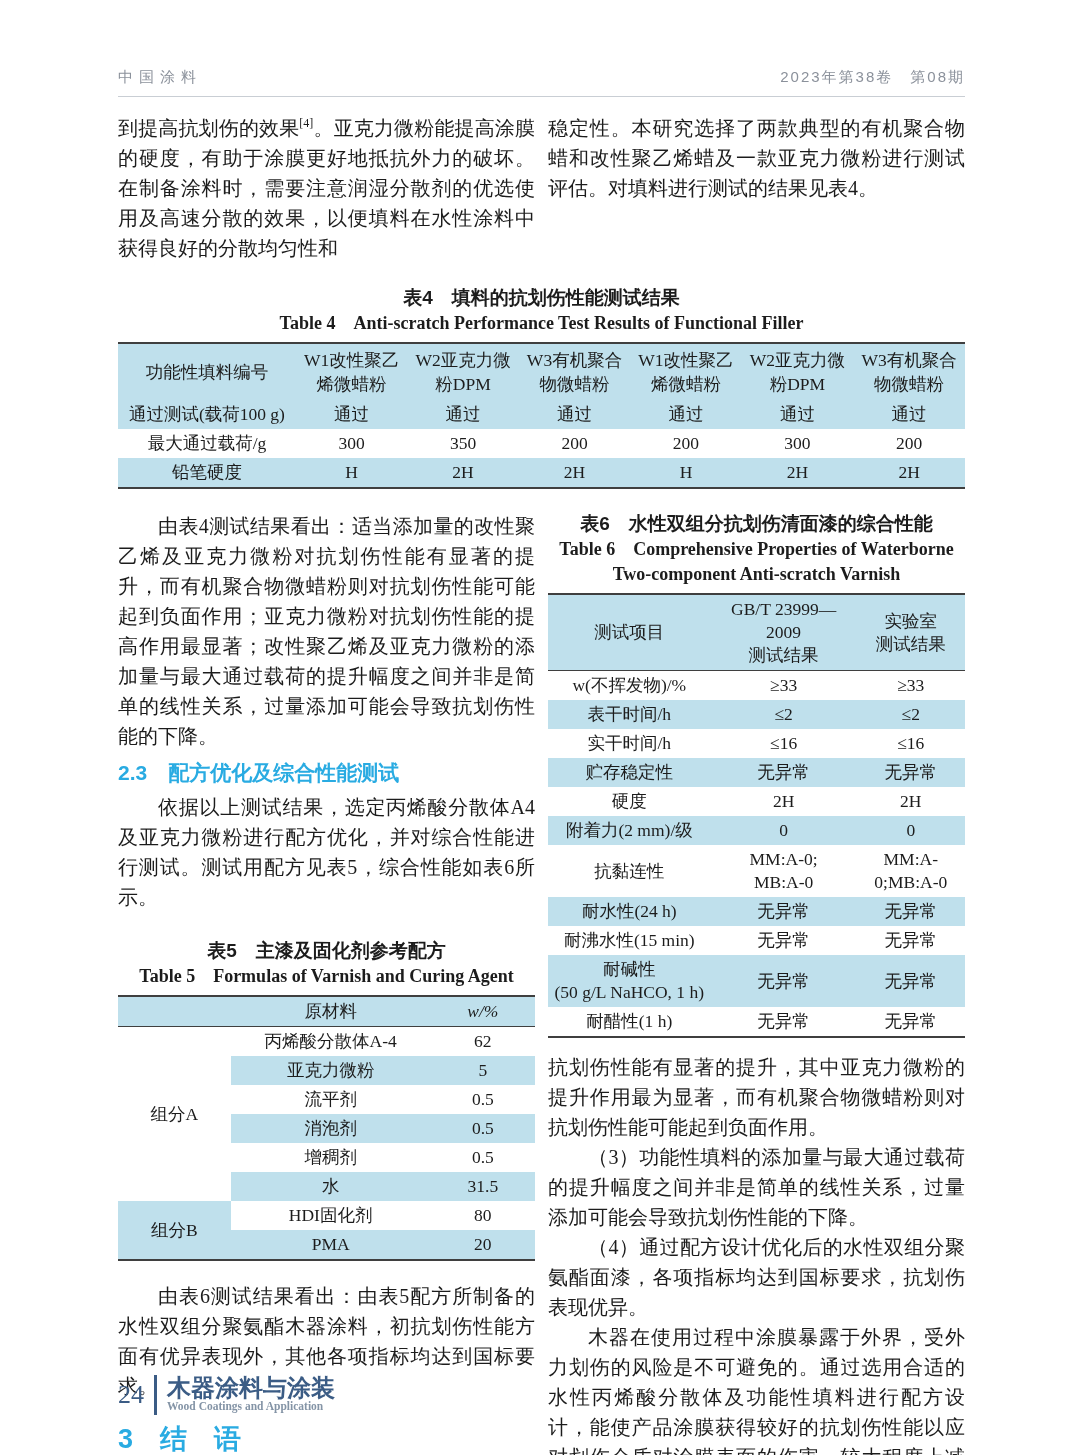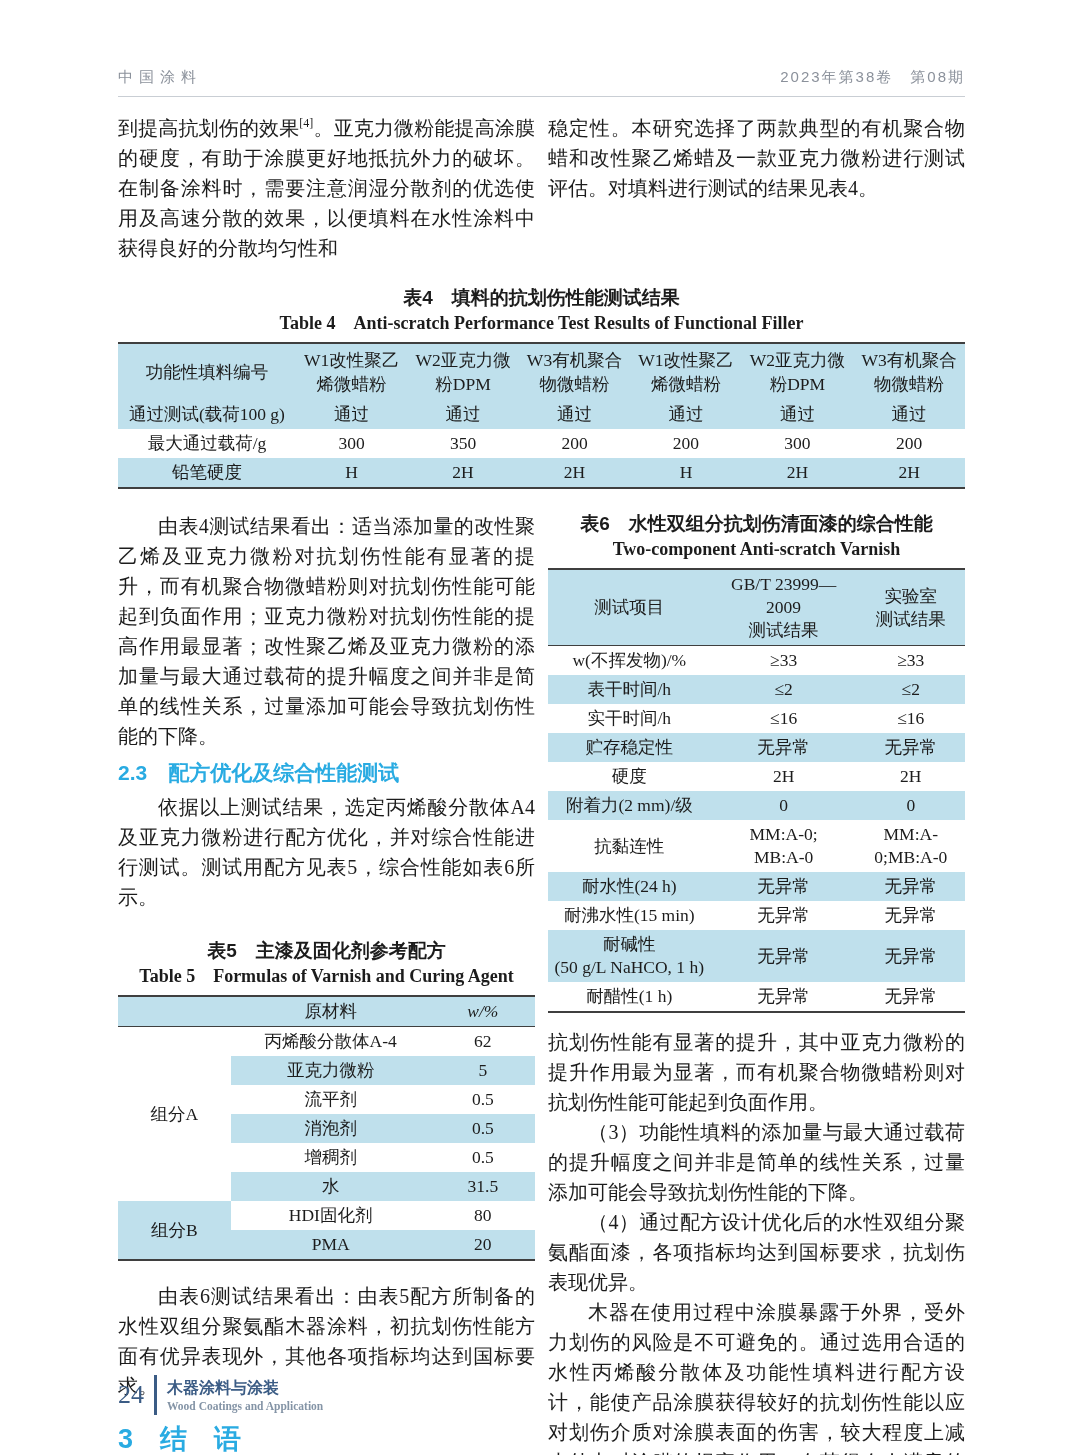--- a/index.html
+++ b/index.html
@@ -76,21 +76,21 @@
   .page-footer {
     position:absolute; left:118px; bottom:40px;
     display:flex; align-items:center; gap:10px;
   }
   .footer-page-num {
     color:#3b5c85; font-size:26px; font-family:"Liberation Serif","DejaVu Serif",serif;
   }
   .footer-bar { width:3px; height:40px; background:#3b5c85; }
   .footer-journal-cn {
     color:#3b5c85; font-family:"Liberation Sans","DejaVu Sans",sans-serif;
-    font-weight:bold; font-size:16px; line-height:22px;
+    font-weight:bold; font-size:24px; line-height:22px;
   }
   .footer-journal-en {
     color:#8494a6; font-family:"Liberation Serif","DejaVu Serif",serif;
     font-size:11.5px; line-height:14px;font-weight:bold;
   }
 </style>
 </head>
 <body>
 
 <div class="page">
@@ -224,20 +224,21 @@
       </div>
 
       <p class="indent">由表6测试结果看出：由表5配方所制备的水性双组分聚氨酯木器涂料，初抗划伤性能方面有优异表现外，其他各项指标均达到国标要求。</p>
       <div class="h-main">3　结　语</div>
 
     </div>
 
     <div class="col">
       <div class="table6-block">
         <div class="tbl-title-cn">表6　水性双组分抗划伤清面漆的综合性能</div>
+        <div class="tbl-title-en">Table 6　Comprehensive Properties of Waterborne</div>
         <div class="tbl-title-en">Two-component Anti-scratch Varnish</div>
         <table class="data-table">
           <colgroup>
               <col style="width:39%">
               <col style="width:35%">
               <col style="width:26%">
             </colgroup>
           <tbody>
               <tr class="head head-rule">
             <th>测试项目</th>

